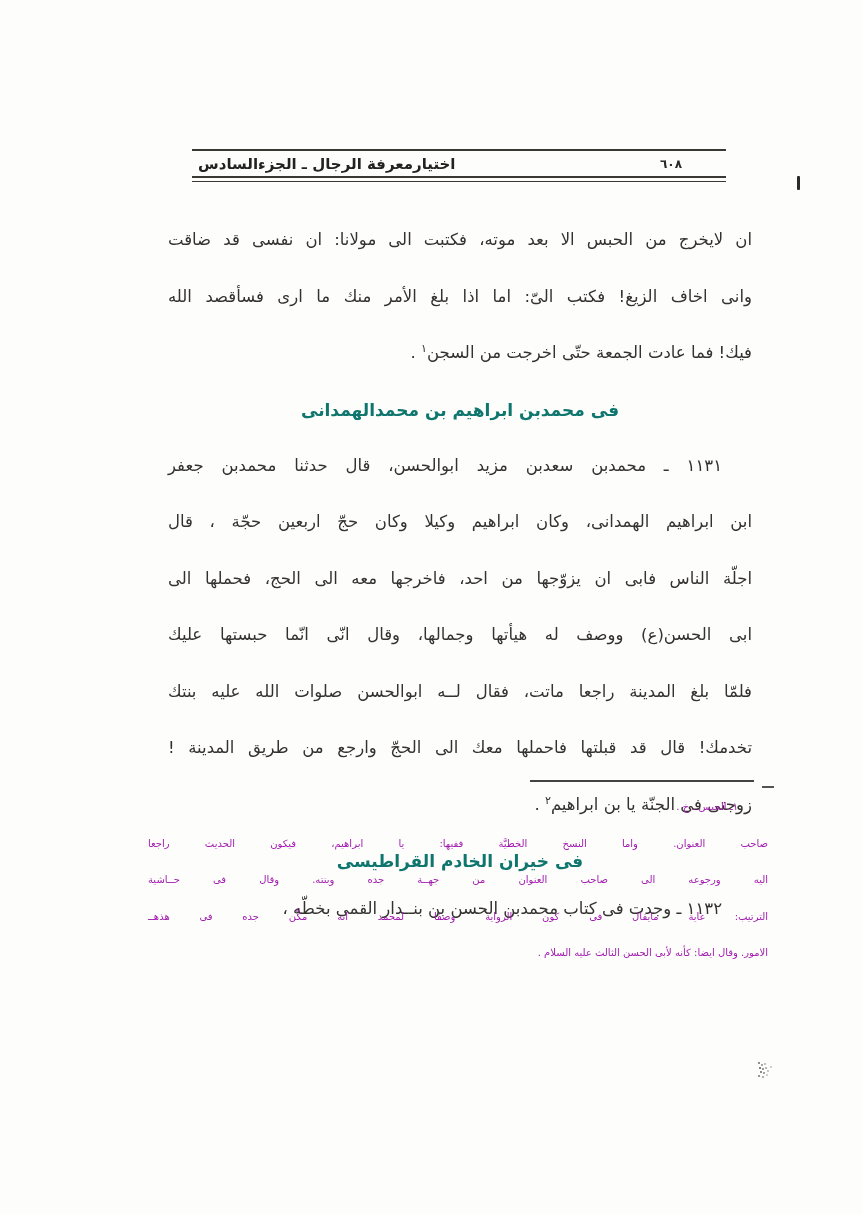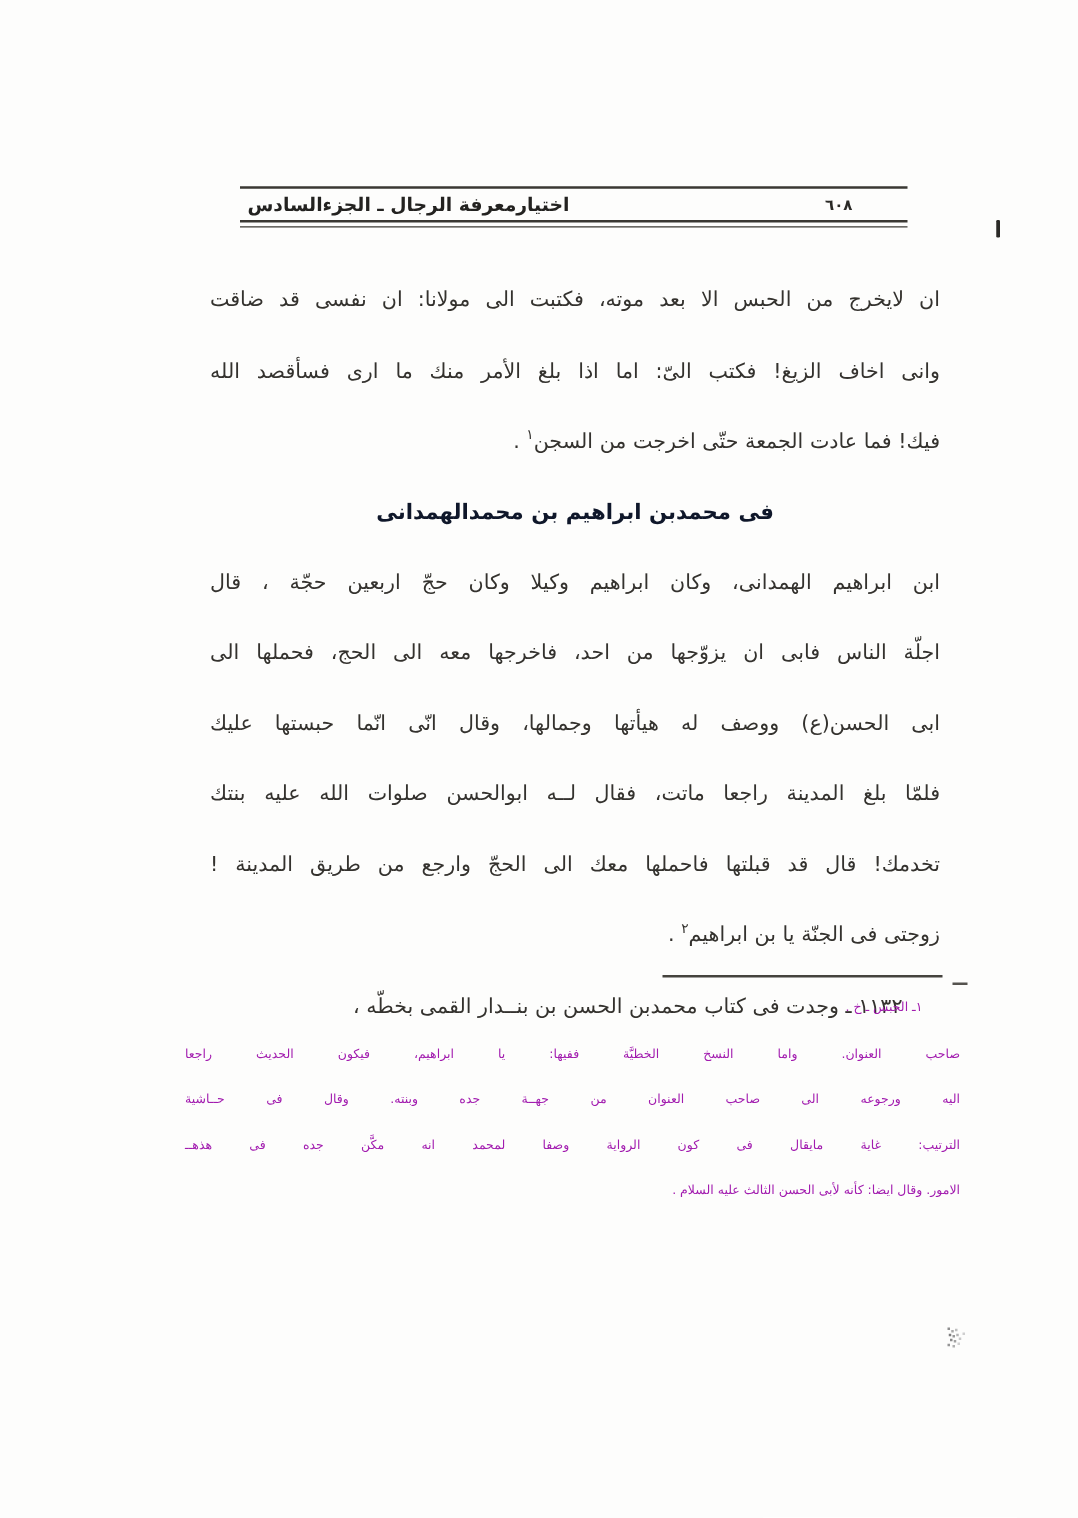--- a/index.html
+++ b/index.html
@@ -76,21 +76,21 @@
   }
   .body-text p { margin: 18px; }
   .j  { text-align: justify; text-align-last: justify; }
   .endline { text-align: right; text-align-last: right; }
   .indent { padding-right: 30px; }
   .section-heading {
     text-align: center;
     font-weight: bold;
     font-size: 17px;
     letter-spacing: -0.2px;
-    color: #0f172a;
+    color: #0f766e;
     margin: 2px 0 2px;
     line-height: 38px;
   }
   .section-heading.second { margin: 14px 0 10px; }
   .p3 { margin-top: 8px !important; text-align: right; }
   sup.fnref {
     font-size: 11px;
     line-height: 0;
     vertical-align: super;
   }
@@ -154,28 +154,30 @@
 
     <div>
       <p class="j">ان لايخرج من الحبس الا بعد موته، فكتبت الى مولانا: ان نفسى قد ضاقت</p>
       <p class="j">وانى اخاف الزيغ! فكتب الىّ: اما اذا بلغ الأمر منك ما ارى فسأقصد الله</p>
       <p class="endline"><span>فيك! فما عادت الجمعة حتّى اخرجت من السجن</span><sup class="fnref">١</sup><span> .</span></p>
     </div>
 
     <p class="section-heading">فى محمدبن ابراهيم بن محمدالهمدانى</p>
 
     <div>
+      <p class="j indent">١١٣١ ـ محمدبن سعدبن مزيد ابوالحسن، قال حدثنا محمدبن جعفر</p>
       <p class="j">ابن ابراهيم الهمدانى، وكان ابراهيم وكيلا وكان حجّ اربعين حجّة ، قال</p>
       <p class="j">اجلّة الناس فابى ان يزوّجها من احد، فاخرجها معه الى الحج، فحملها الى</p>
       <p class="j">ابى الحسن(ع) ووصف له هيأتها وجمالها، وقال انّى انّما حبستها عليك</p>
       <p class="j">فلمّا بلغ المدينة راجعا ماتت، فقال لــه ابوالحسن صلوات الله عليه بنتك</p>
       <p class="j">تخدمك! قال قد قبلتها فاحملها معك الى الحجّ وارجع من طريق المدينة !</p>
       <p class="endline"><span>زوجتى فى الجنّة يا بن ابراهيم</span><sup class="fnref">٢</sup><span> .</span></p>
     </div>
 
+    <p class="section-heading second">فى خيران الخادم القراطيسى</p>
 
     <div>
       <p class="endline indent p3">١١٣٢ ـ وجدت فى كتاب محمدبن الحسن بن بنــدار القمى بخطّه ،</p>
     </div>
 
   </div>
 
   <div class="footnote-separator"></div>
   <div class="footnote-dash"></div>
 

